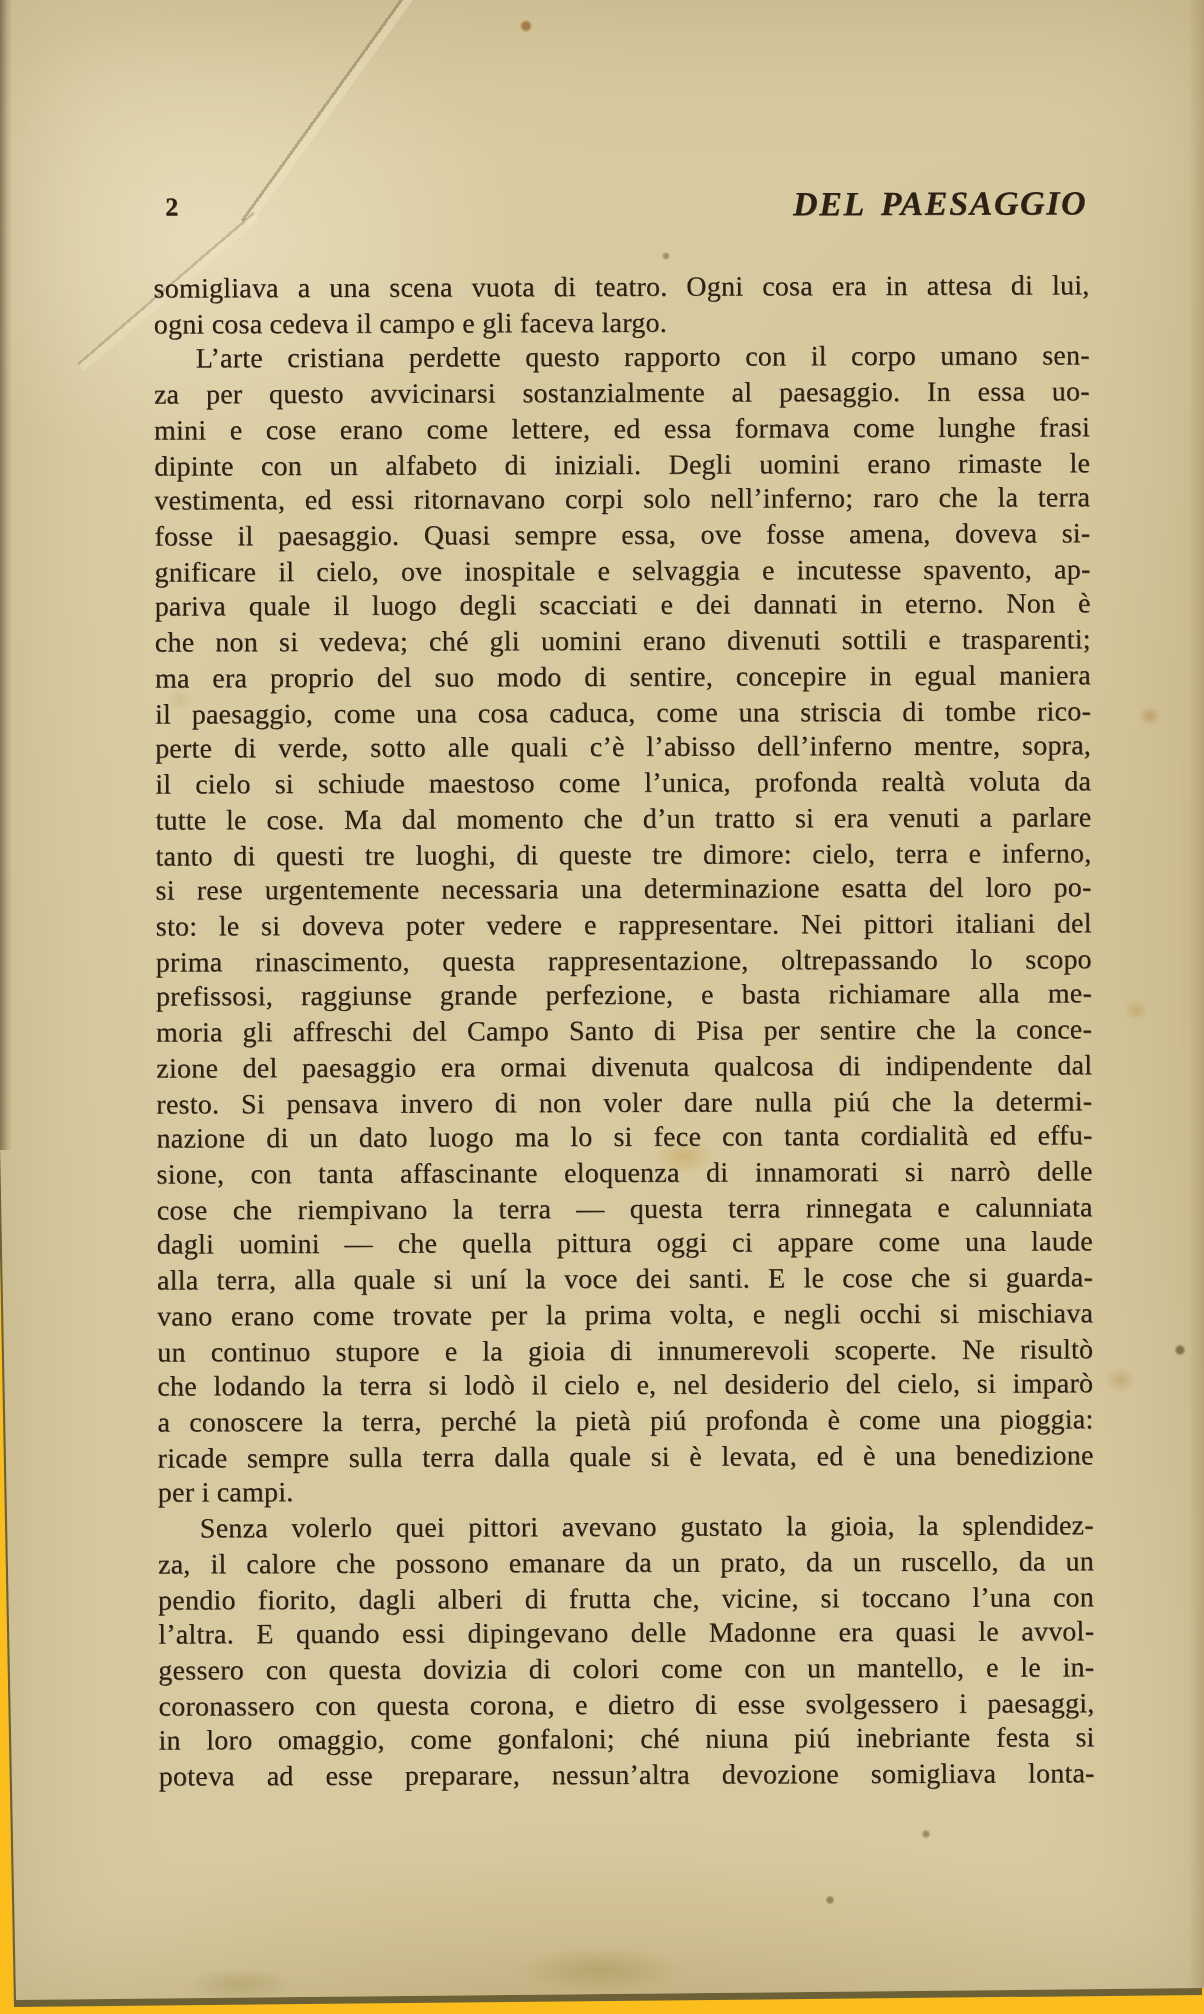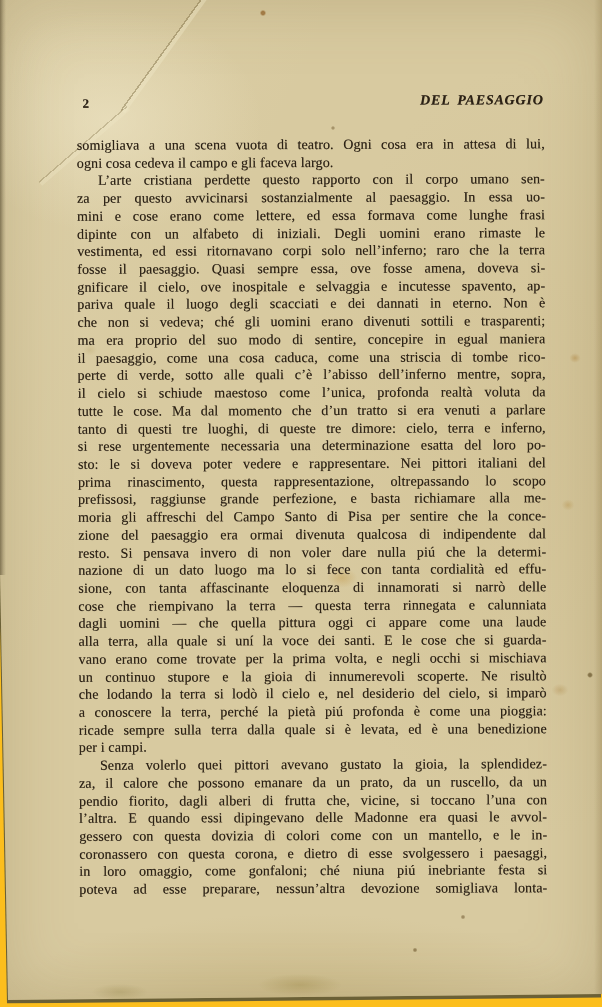--- a/index.html
+++ b/index.html
@@ -67,21 +67,21 @@
   }
   
   .content{position:absolute;inset:0;transform:rotate(-0.2deg);color:var(--ink,#2b2115);}
   .pagenum{
     position:absolute;left:84px;top:95px;
     font-size:13px;font-weight:bold;
     text-shadow:.2px .2px 0 rgba(43,33,21,.55);
   }
   .runhead{
     position:absolute;right:57px;top:93px;
-    font-size:14px;font-weight:bold;font-style:italic;letter-spacing:.8px;word-spacing:3px;
+    font-size:17px;font-weight:bold;font-style:italic;letter-spacing:.8px;word-spacing:3px;
     text-shadow:.2px .2px 0 rgba(43,33,21,.55);
   }
   .bodytext{
     position:absolute;left:78px;top:136px;width:468px;
     font-size:14px;letter-spacing:.12px;
     text-shadow:.25px .2px 0 rgba(43,33,21,.5);
   }
   .line{
     height:17.72px;line-height:17.72px;overflow:hidden;
     text-align:justify;text-align-last:justify;

